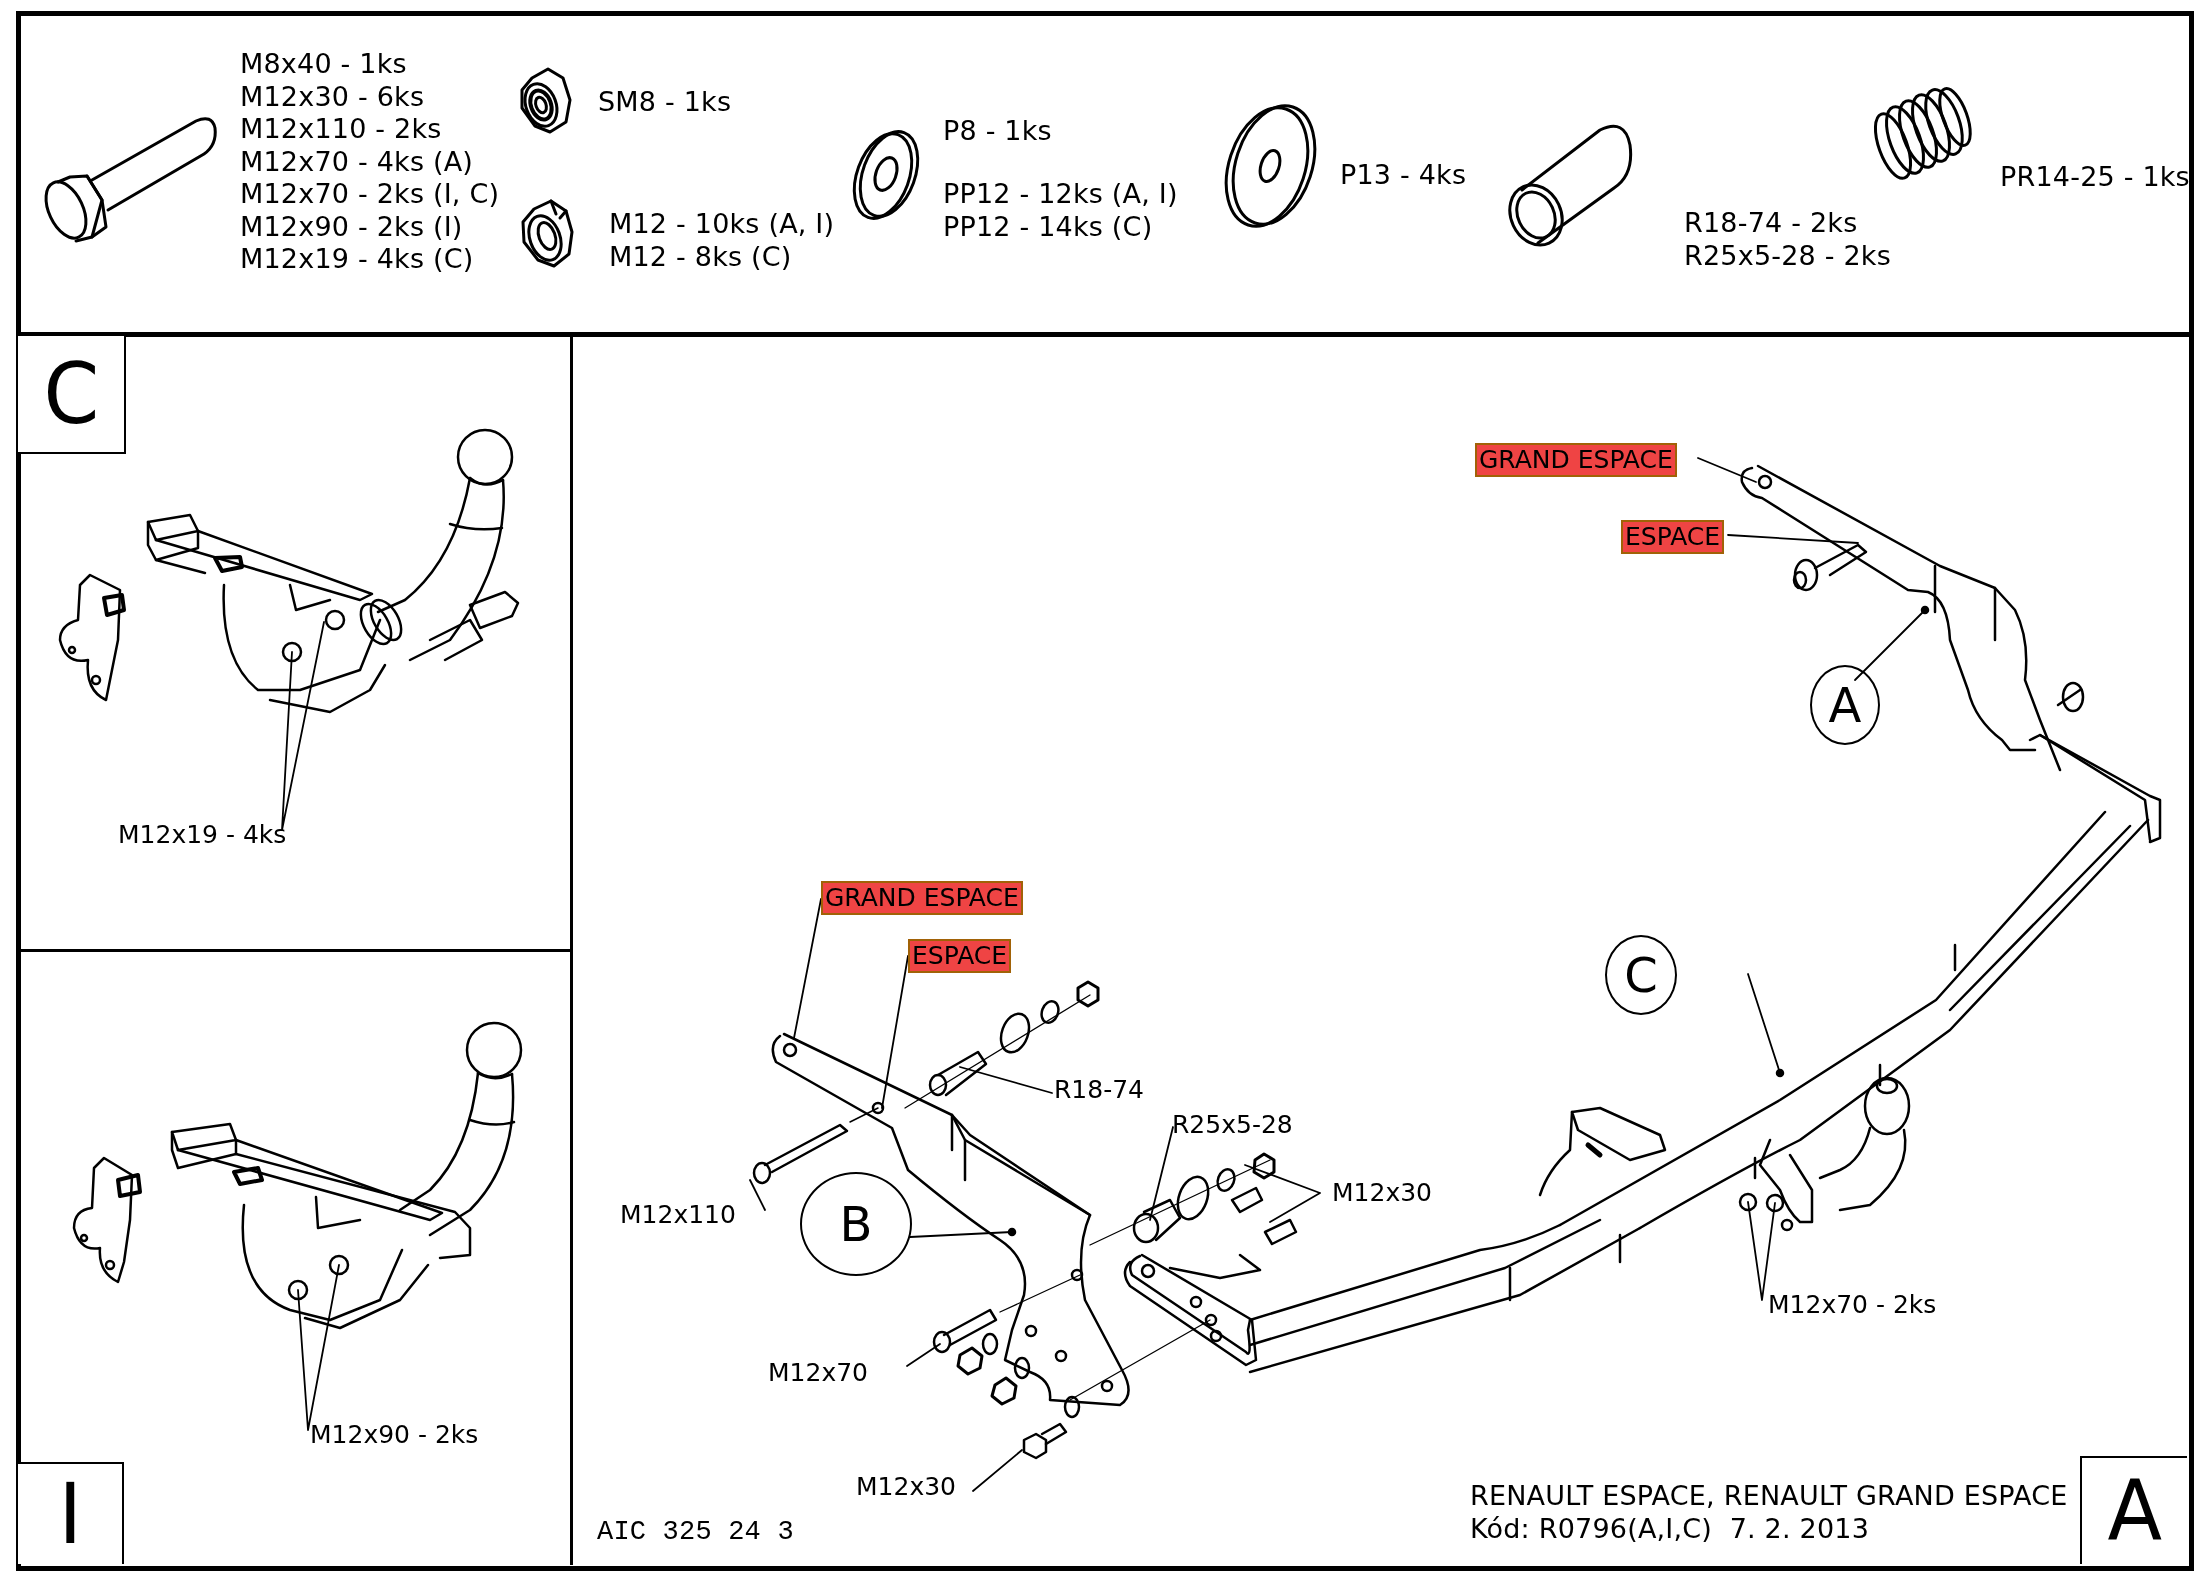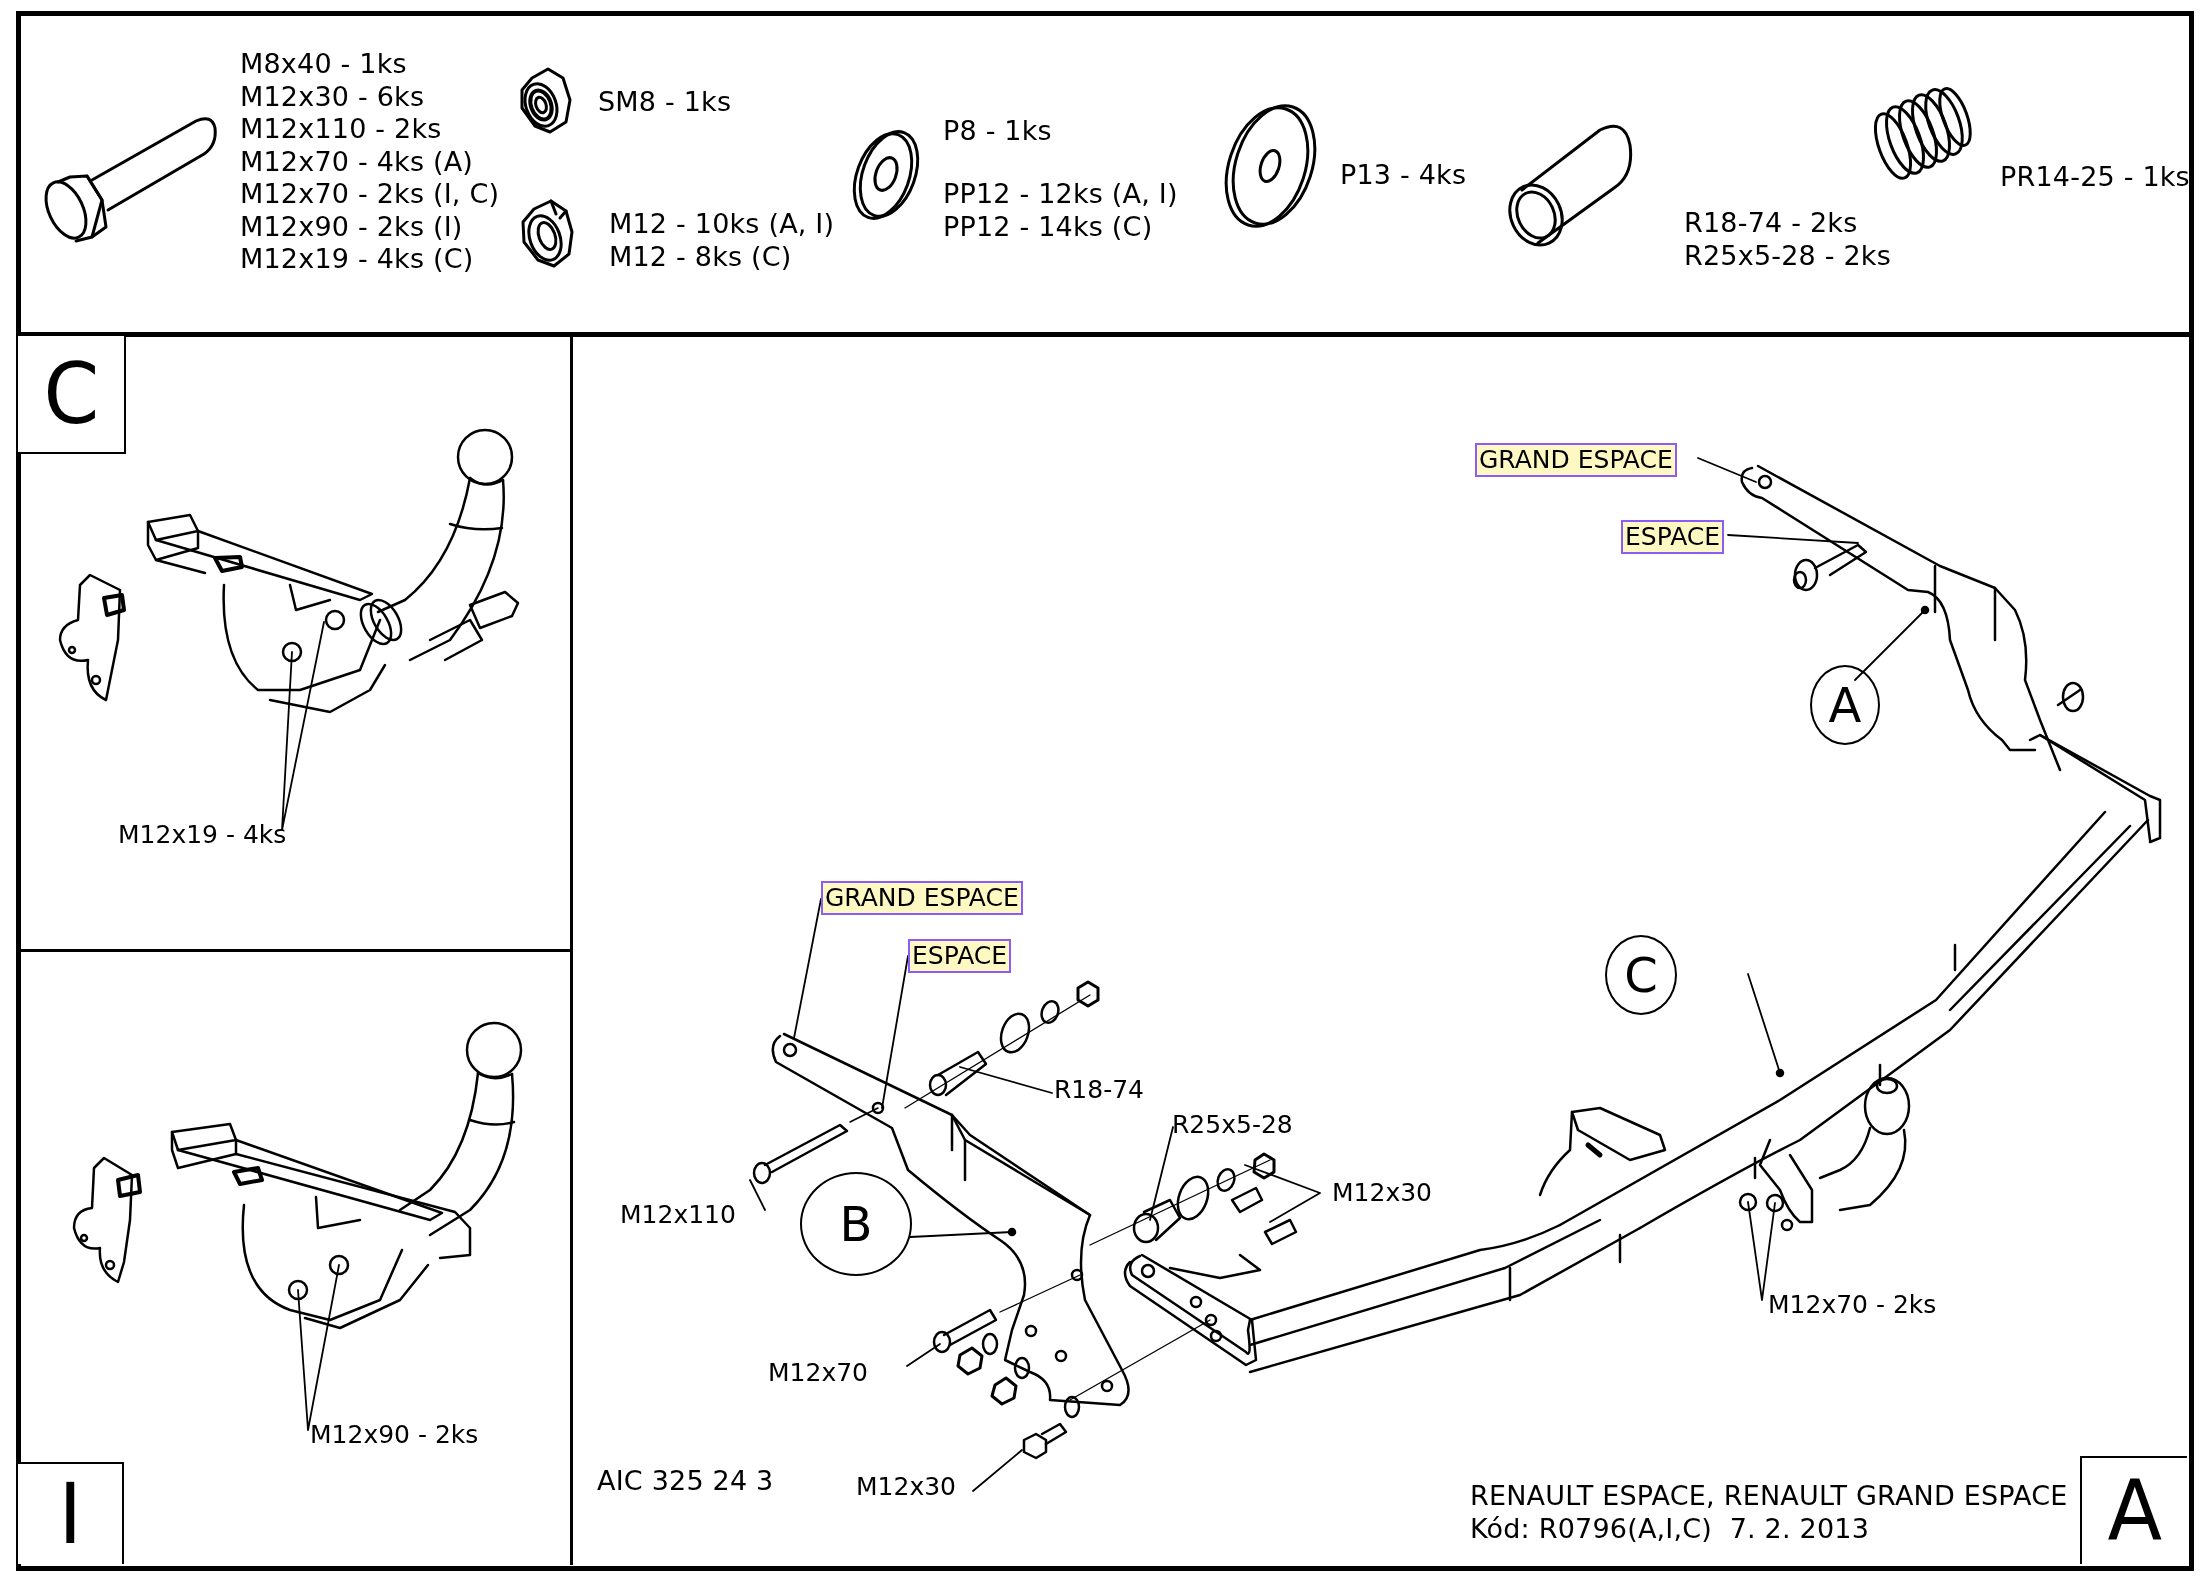--- a/index.html
+++ b/index.html
@@ -9,21 +9,21 @@
   .frame { position: absolute; left: 16px; top: 11px; width: 2168px; height: 1550px;
            border: 5px solid #000; box-sizing: content-box; }
   .hline { position: absolute; background: #000; }
   .vline { position: absolute; background: #000; }
   .txt { position: absolute; white-space: nowrap; font-size: 27px; line-height: 32px; letter-spacing: 0.2px; }
   .stack .row { display: block; height: 32.5px; line-height: 32.5px; }
   .view-box { position: absolute; border: 2.5px solid #000; background: #fff;
               display: flex; align-items: center; justify-content: center;
               font-size: 84px; font-weight: 300; }
   .view-box span { font-family: "DejaVu Sans", sans-serif; font-weight: normal; transform: scaleX(0.95); }
-  .tag { position: absolute; border: 2px solid #8b5cf6; padding: 0 2px; font-size: 25px; line-height: 30px; white-space: nowrap; background: #fef9c3; }
+  .tag { position: absolute; border: 2px solid #a16207; padding: 0 2px; font-size: 25px; line-height: 30px; white-space: nowrap; background: #ef4444; }
   .callout-label { position: absolute; font-size: 25px; line-height: 30px; white-space: nowrap; }
   .balloon { position: absolute; border: 2px solid #000; border-radius: 50%;
              display: flex; align-items: center; justify-content: center; font-size: 48px; background: transparent; }
   svg.draw { position: absolute; left: 0; top: 0; }
   svg.draw * { vector-effect: non-scaling-stroke; }
 </style>
 </head>
 <body>
 
 <div class="sheet">
@@ -312,17 +312,17 @@
   <div class="tag" style="left:908px;top:939px;">ESPACE</div>
 
   <div class="callout-label" style="left:1054px;top:1075px;text-align:center;">R18-74</div>
   <div class="callout-label" style="left:1172px;top:1110px;">R25x5-28</div>
   <div class="callout-label" style="left:1332px;top:1178px;">M12x30</div>
   <div class="callout-label" style="left:620px;top:1200px;">M12x110</div>
   <div class="callout-label" style="left:768px;top:1358px;">M12x70</div>
   <div class="callout-label" style="left:856px;top:1472px;">M12x30</div>
   <div class="callout-label" style="left:1768px;top:1290px;">M12x70 - 2ks</div>
 
-  <div class="txt" style="left:597px;top:1465px;">AIC 325 24 3</div>
+  <div class="txt" style="left:597px;top:1516px;font-family:Liberation Mono, monospace;">AIC 325 24 3</div>
   <div class="txt" style="left:1470px;top:1480px;">RENAULT ESPACE, RENAULT GRAND ESPACE</div>
   <div class="txt" style="left:1470px;top:1513px;white-space:pre;text-align:right;">Kód: R0796(A,I,C)  7. 2. 2013</div>
 
 </div>
 
 </body></html>

